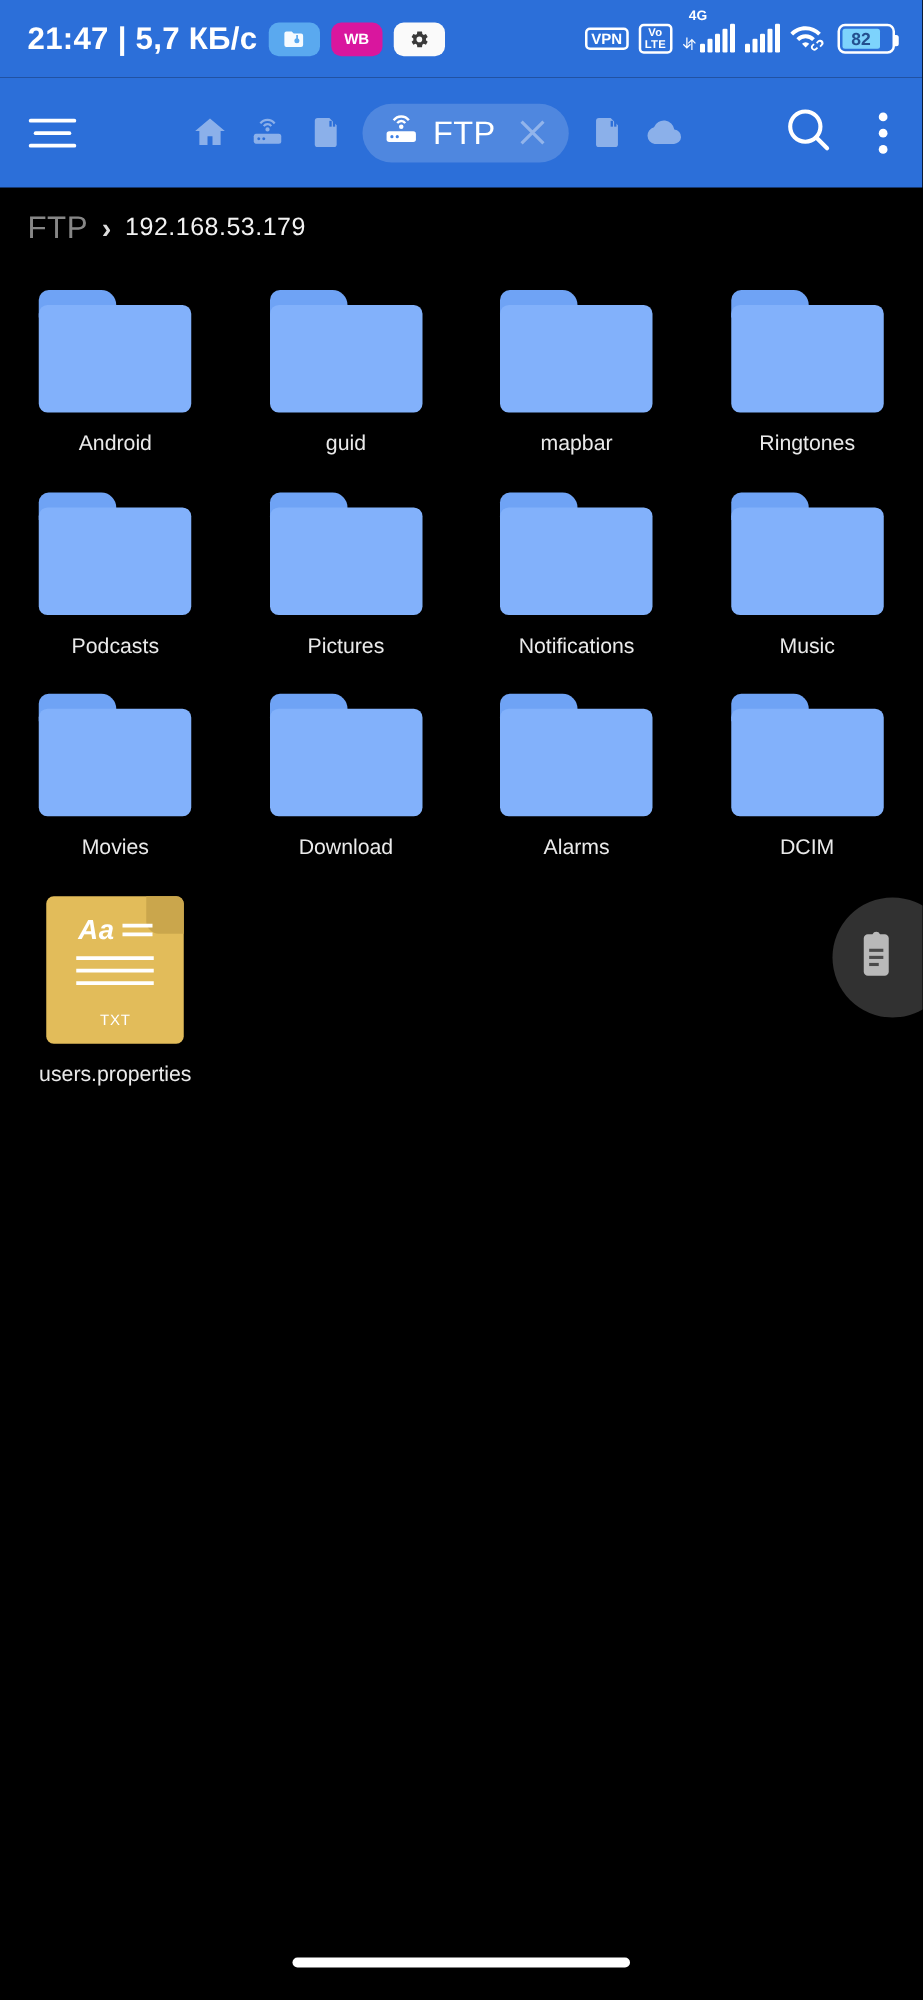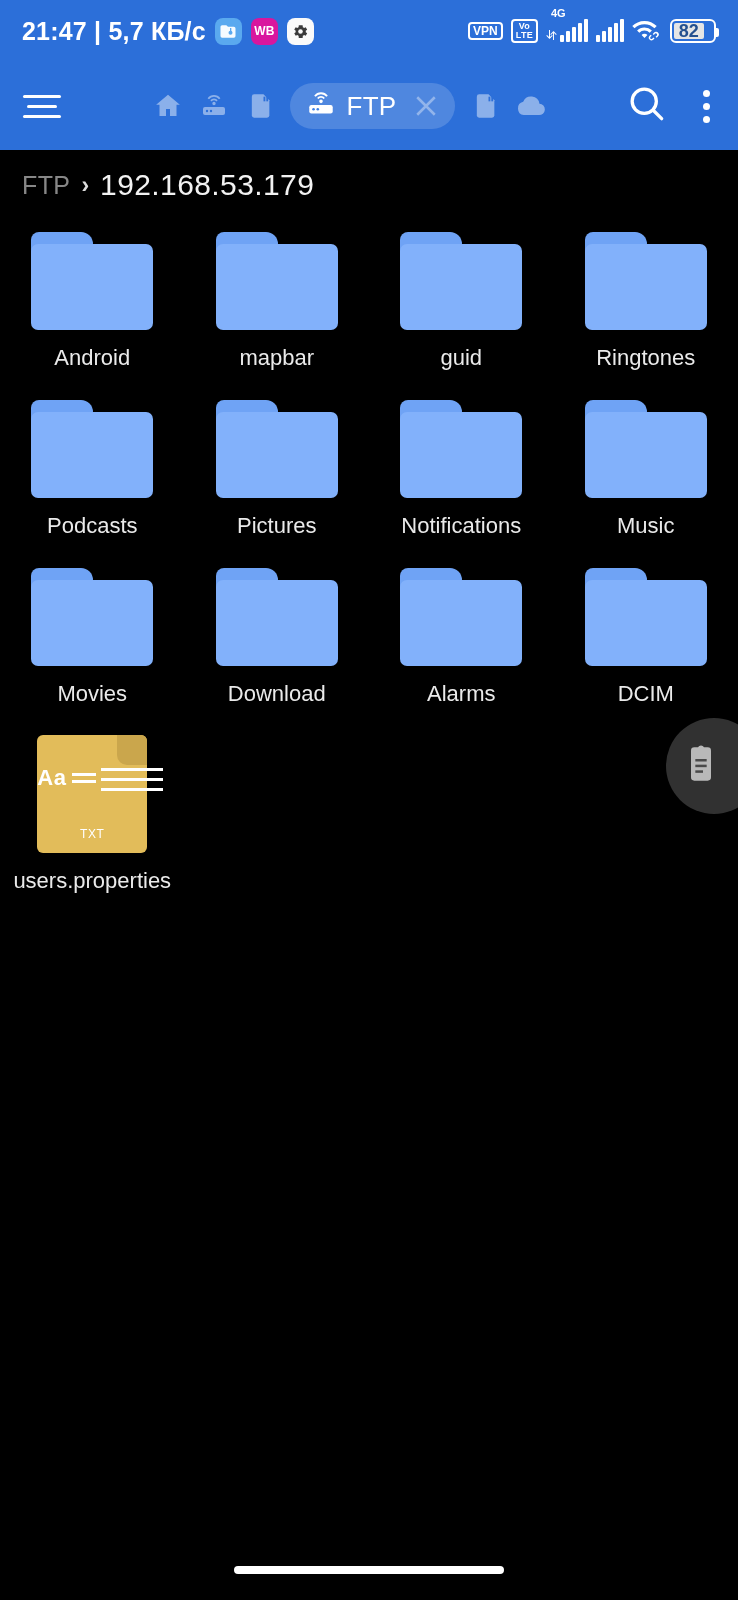--- a/index.html
+++ b/index.html
@@ -16,21 +16,21 @@
     position:absolute; top:0; left:0; width:738px; height:62px;
     background:#2c6fd9;
     display:flex; align-items:center; justify-content:space-between;
     padding:0 22px;
   }
   .sb-left { display:flex; align-items:center; gap:9px; }
   .sb-clock {
     color:#fff; font-size:25px; font-weight:700; letter-spacing:.2px;
     white-space:nowrap;
   }
-  .sb-appicon { width:27px; height:27px; border-radius:8px; display:flex;
+  .sb-appicon { width:41px; height:27px; border-radius:8px; display:flex;
     align-items:center; justify-content:center; flex:0 0 auto; }
   .ic-es { background:#5aa9ef; }
   .ic-wb { background:#d9169e; color:#fff; font-size:12px; font-weight:700; }
   .ic-gear { background:#fafafa; }
 
   .sb-right { display:flex; align-items:center; gap:8px; }
   .badge-box {
     border:2px solid #fff; border-radius:4px; color:#fff;
     font-size:12px; font-weight:700; padding:1px 3px; line-height:1.05;
     display:flex; align-items:center; justify-content:center;
@@ -45,23 +45,23 @@
   .bars i:nth-child(3){height:15px;} .bars i:nth-child(4){height:19px;}
   .bars i:nth-child(5){height:23px;}
   .dataarrow { display:flex; flex-direction:column; justify-content:flex-end;
     height:22px; margin-right:1px; }
   .battery {
     width:46px; height:24px; border:2px solid #fff; border-radius:6px;
     display:flex; align-items:center; position:relative; padding:2px;
   }
   .battery::after { content:""; position:absolute; right:-5px; top:7px;
     width:3px; height:9px; background:#fff; border-radius:0 2px 2px 0; }
-  .batt-fill { background:#e5e5e5; height:100%; width:78%; border-radius:2px;
+  .batt-fill { background:#7dd3fc; height:100%; width:78%; border-radius:2px;
     display:flex; align-items:center; justify-content:center;
-    color:#24508f; font-size:18px; font-weight:700; }
+    color:#24508f; font-size:14px; font-weight:700; }
 
   
   .toolbar {
     position:absolute; top:62px; left:0; width:738px; height:88px;
     background:#2c6fd9; display:flex; align-items:center; padding:0 18px;
   }
   .hamburger { width:54px; height:54px; display:flex; flex-direction:column;
     justify-content:center; gap:7px; padding:0 5px; cursor:pointer; }
   .hamburger span { display:block; height:3px; background:#fff; border-radius:2px; }
   .hamburger span:nth-child(1){ width:38px; }
@@ -81,28 +81,28 @@
 
   .tb-right { display:flex; align-items:center; gap:24px; margin-left:6px; }
   .dots { display:flex; flex-direction:column; gap:6px; padding:8px 10px; }
   .dots i { width:7px; height:7px; border-radius:50%; background:#fff; display:block; }
 
   
   .crumb { position:absolute; top:168px; left:22px;
     display:flex; align-items:center; gap:11px; }
   .crumb-root { color:#878787; font-size:25px; letter-spacing:.4px; }
   .crumb-sep { color:#dcdcdc; font-size:23px; font-weight:700; }
-  .crumb-cur { color:#f2f2f2; font-size:30px; letter-spacing:.4px; }
+  .crumb-cur { color:#f2f2f2; font-size:20px; letter-spacing:.4px; }
 
   
   .grid { position:absolute; top:232px; left:0; width:738px;
     display:grid; grid-template-columns:repeat(4,1fr); row-gap:28px; }
   .cell { display:flex; flex-direction:column; align-items:center;
     width:100%; padding:0 4px; }
-  .cell-label { color:#eaeaea; font-size:22px; line-height:1.22;
+  .cell-label { color:#eaeaea; font-size:17px; line-height:1.22;
     text-align:center; margin-top:15px; word-break:break-all; }
 
   
   .folder { position:relative; width:122px; height:98px; }
   .folder .tab {
     position:absolute; top:0; left:0; width:62px; height:22px;
     background:#6fa3f5; border-radius:8px 12px 0 0;
   }
   .folder .body {
     position:absolute; top:12px; left:0; width:122px; height:86px;
@@ -110,22 +110,22 @@
   }
   
   .txtfile { position:relative; width:110px; height:118px; }
   .txtfile .sheet {
     position:absolute; inset:0; background:#e2bc5a; border-radius:6px;
   }
   .txtfile .fold {
     position:absolute; top:0; right:0; width:30px; height:30px;
     background:#caa64c; border-radius:0 6px 0 10px;
   }
-  .txtfile .glyph { position:absolute; top:30px; left:0; right:0;
-    display:flex; flex-direction:row; align-items:center; gap:5px; }
+  .txtfile .glyph { position:absolute; top:14px; left:0; right:0;
+    display:flex; flex-direction:column; align-items:center; gap:5px;font-style:italic; }
   .txtfile .aa { color:#fff; font-size:22px; font-weight:700; letter-spacing:.5px;
     display:flex; align-items:center; gap:6px; }
   .txtfile .aa .ln { display:flex; flex-direction:column; gap:4px; }
   .txtfile .aa .ln i { display:block; width:24px; height:3px; background:#fff; }
   .txtfile .rules { display:flex; flex-direction:column; gap:7px; margin-top:3px; }
   .txtfile .rules i { display:block; width:62px; height:3px; background:#fff; }
   .txtfile .ext { position:absolute; bottom:12px; left:0; right:0;
     text-align:center; color:#fff; font-size:12px; letter-spacing:.6px; }
 
   
@@ -309,28 +309,28 @@
           <div class="tab"></div>
           <div class="body"></div>
         </div>
         <div class="cell-label">Android</div>
       </div>
       <div class="cell">
         <div class="folder">
           <div class="tab"></div>
           <div class="body"></div>
         </div>
+        <div class="cell-label">guid</div>
+      </div>
+      <div class="cell">
+        <div class="folder">
+          <div class="tab"></div>
+          <div class="body"></div>
+        </div>
         <div class="cell-label">mapbar</div>
-      </div>
-      <div class="cell">
-        <div class="folder">
-          <div class="tab"></div>
-          <div class="body"></div>
-        </div>
-        <div class="cell-label">guid</div>
       </div>
       <div class="cell">
         <div class="folder">
           <div class="tab"></div>
           <div class="body"></div>
         </div>
         <div class="cell-label">Ringtones</div>
       </div>
       <div class="cell">
         <div class="folder">

